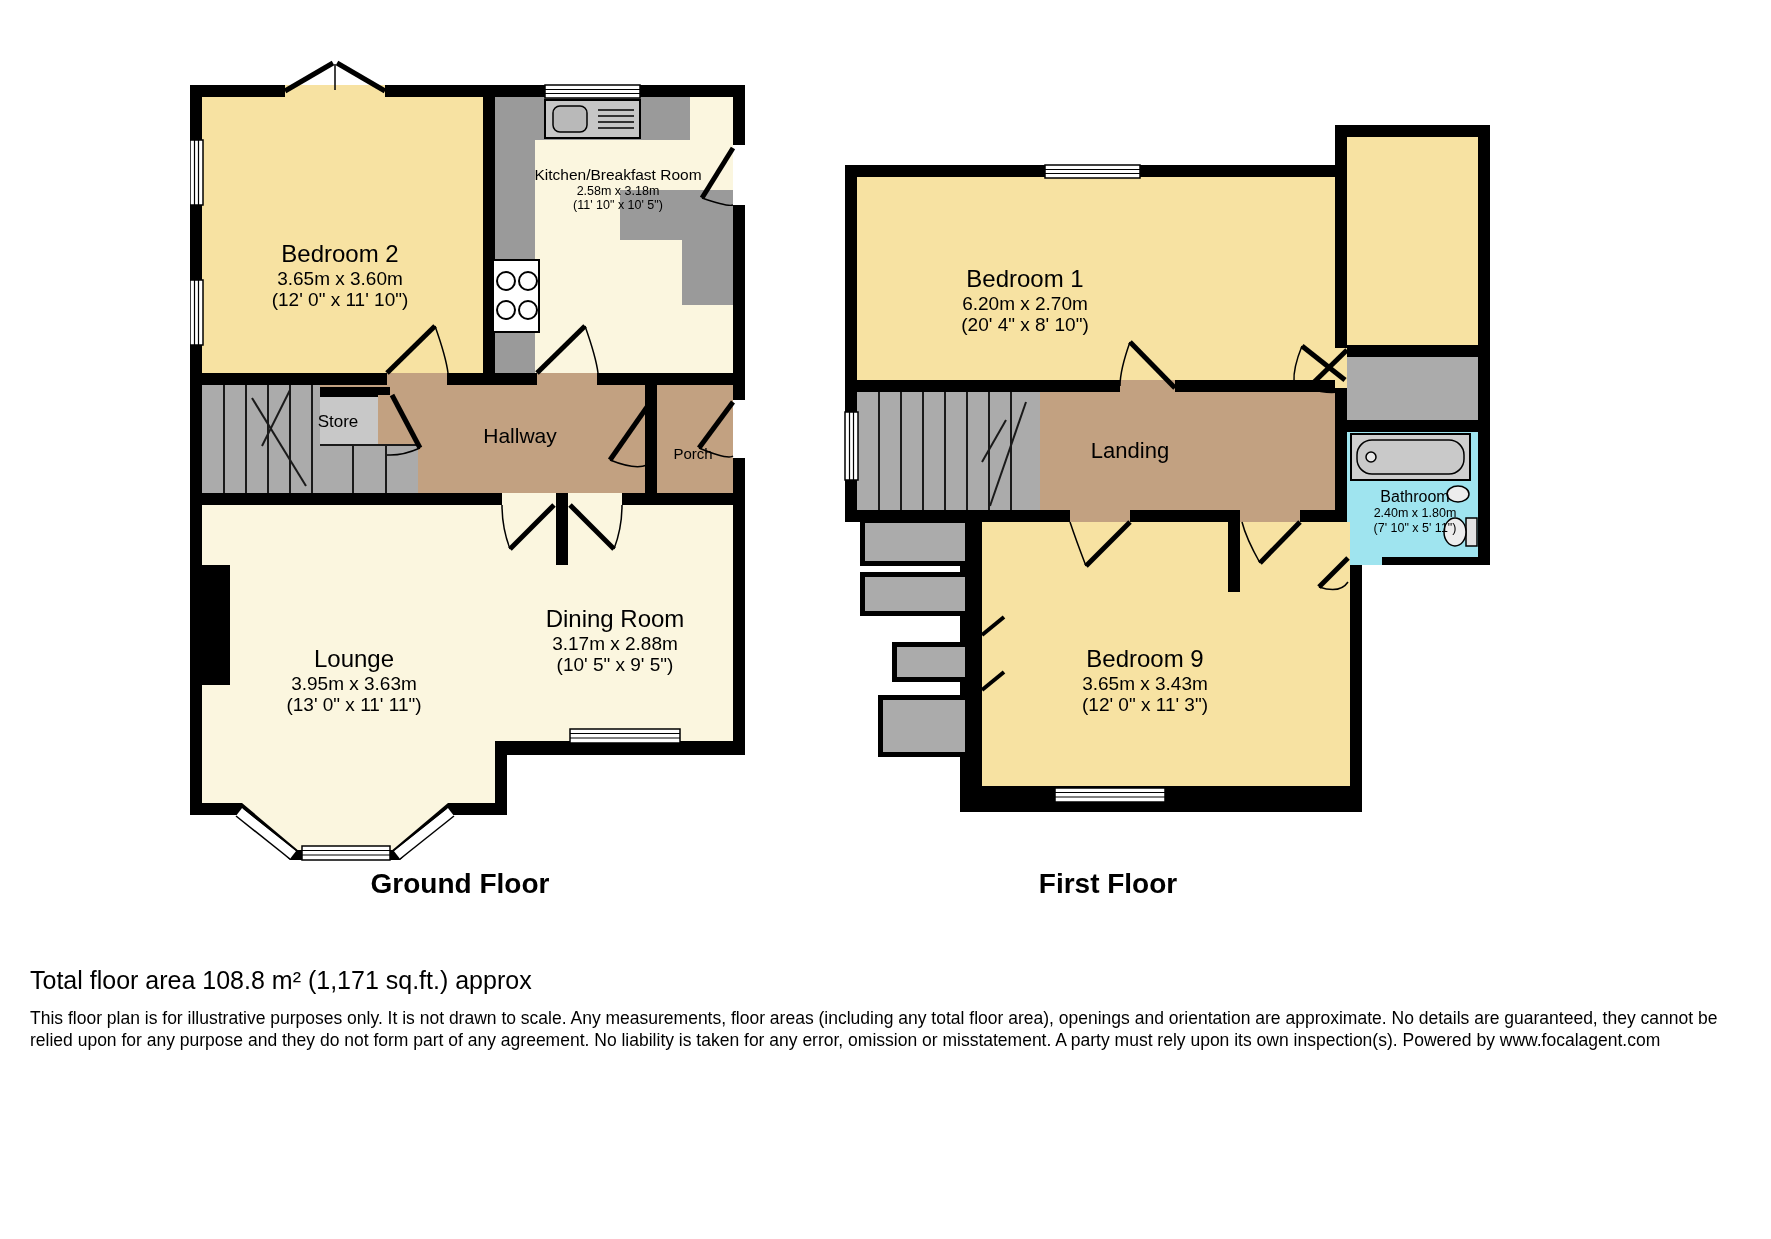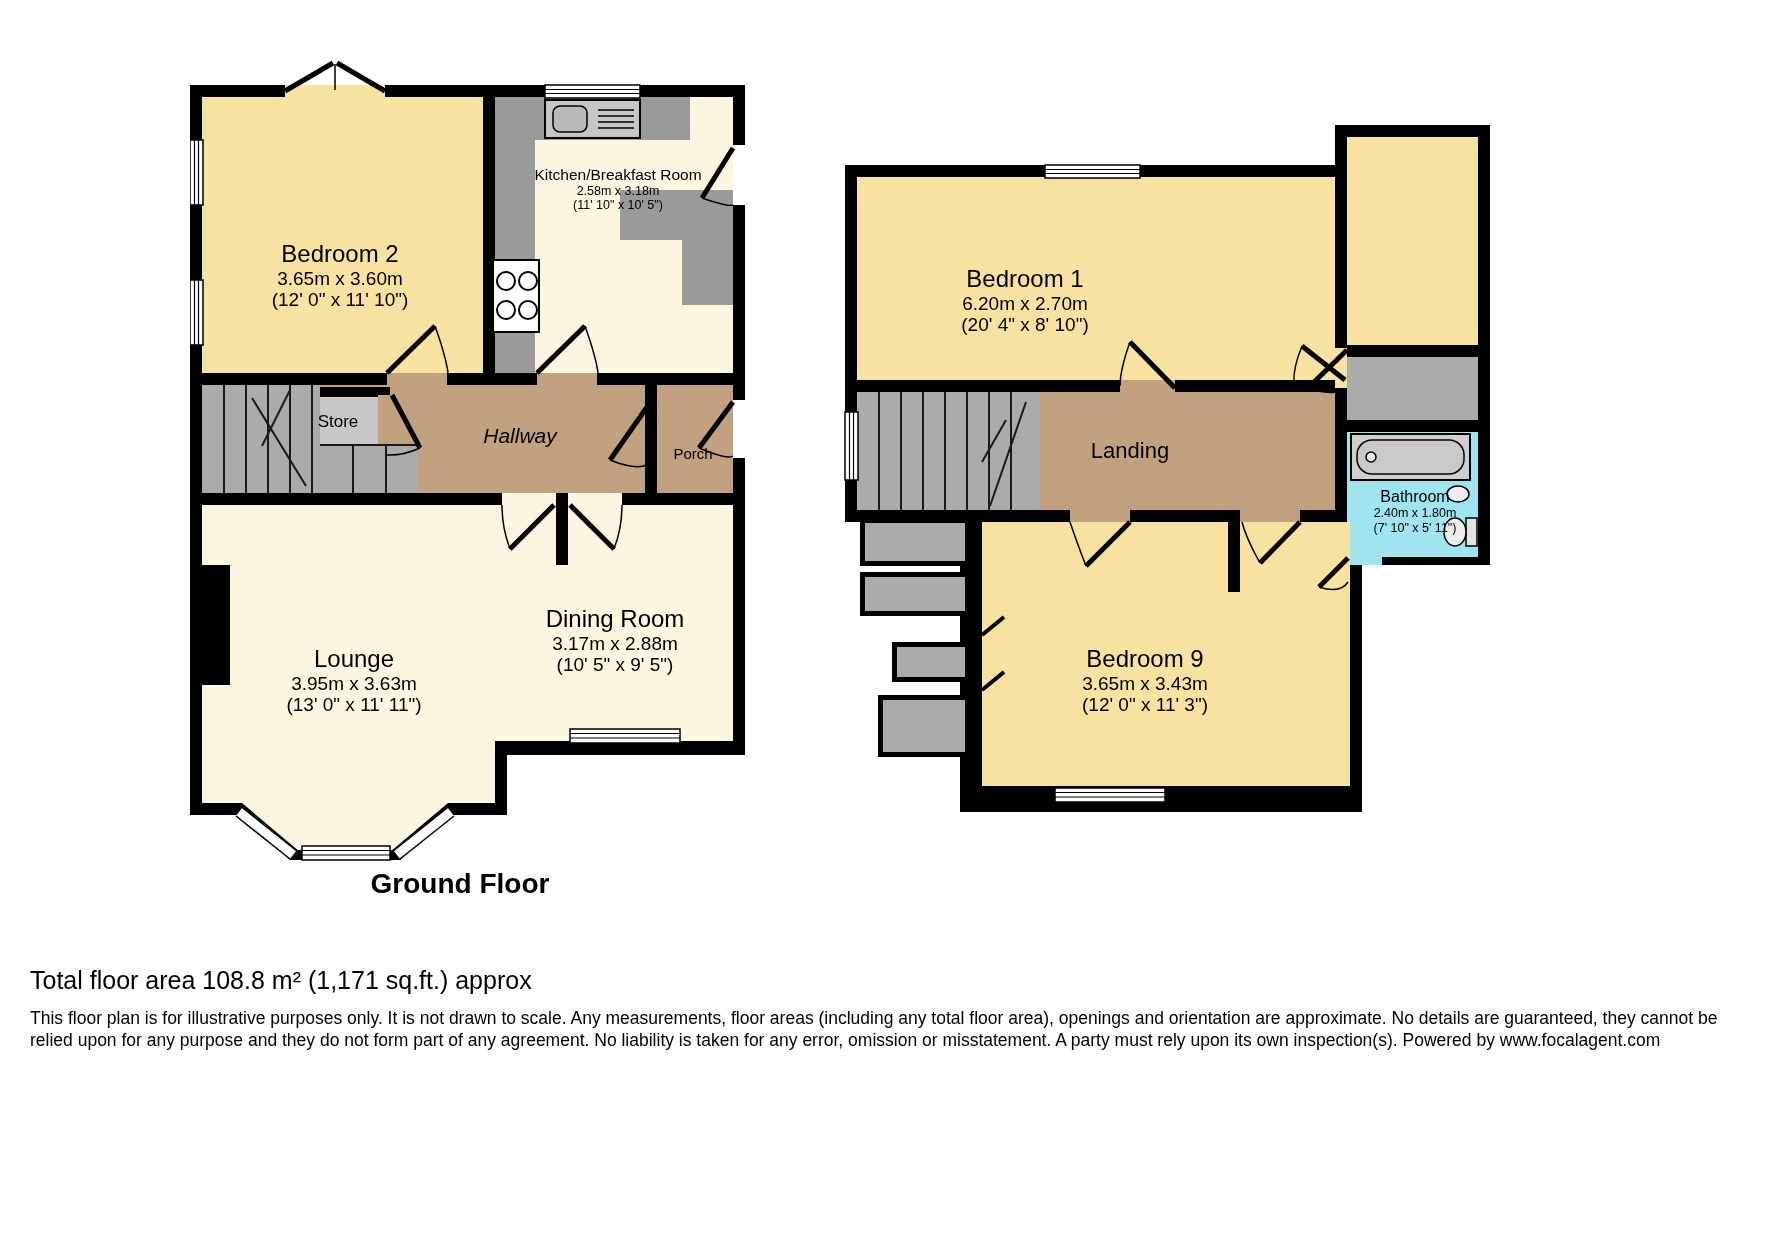--- a/index.html
+++ b/index.html
@@ -170,21 +170,21 @@
   <div class="label" style="left:150px;top:180px;">
     <div class="room-name">Bedroom 2</div>
     <div class="room-dims">3.65m x 3.60m</div>
     <div class="room-dims">(12' 0" x 11' 10")</div>
   </div>
   <div class="label" style="left:428px;top:106px;">
     <div class="small-name">Kitchen/Breakfast Room</div>
     <div class="small-dims">2.58m x 3.18m</div>
     <div class="small-dims">(11' 10" x 10' 5")</div>
   </div>
-  <div class="label" style="left:330px;top:364px;font-size:21px;font-style:italic;">Hallway</div>
+  <div class="label" style="left:330px;top:364px;font-size:21px;">Hallway</div>
   <div class="label" style="left:148px;top:352px;font-size:17px;">Store</div>
   <div class="label" style="left:503px;top:385px;font-size:15px;">Porch</div>
   <div class="label" style="left:164px;top:585px;">
     <div class="room-name">Lounge</div>
     <div class="room-dims">3.95m x 3.63m</div>
     <div class="room-dims">(13' 0" x 11' 11")</div>
   </div>
   <div class="label" style="left:425px;top:545px;">
     <div class="room-name">Dining Room</div>
     <div class="room-dims">3.17m x 2.88m</div>
@@ -306,16 +306,17 @@
   <div class="label" style="left:578px;top:368px;margin-left:7px;">
     <div class="small-name" style="font-size:16px;">Bathroom</div>
     <div class="small-dims">2.40m x 1.80m</div>
     <div class="small-dims">(7' 10" x 5' 11")</div>
   </div>
   <div class="label" style="left:315px;top:525px;">
     <div class="room-name">Bedroom 9</div>
     <div class="room-dims">3.65m x 3.43m</div>
     <div class="room-dims">(12' 0" x 11' 3")</div>
   </div>
+  <div class="floor-title" style="left:278px;top:748px;">First Floor</div>
 </div>
 
 <div id="total-area">Total floor area 108.8 m² (1,171 sq.ft.) approx</div>
 <div id="disclaimer">This floor plan is for illustrative purposes only. It is not drawn to scale. Any measurements, floor areas (including any total floor area), openings and orientation are approximate. No details are guaranteed, they cannot be relied upon for any purpose and they do not form part of any agreement. No liability is taken for any error, omission or misstatement. A party must rely upon its own inspection(s). Powered by www.focalagent.com</div>
 
 </body></html>

